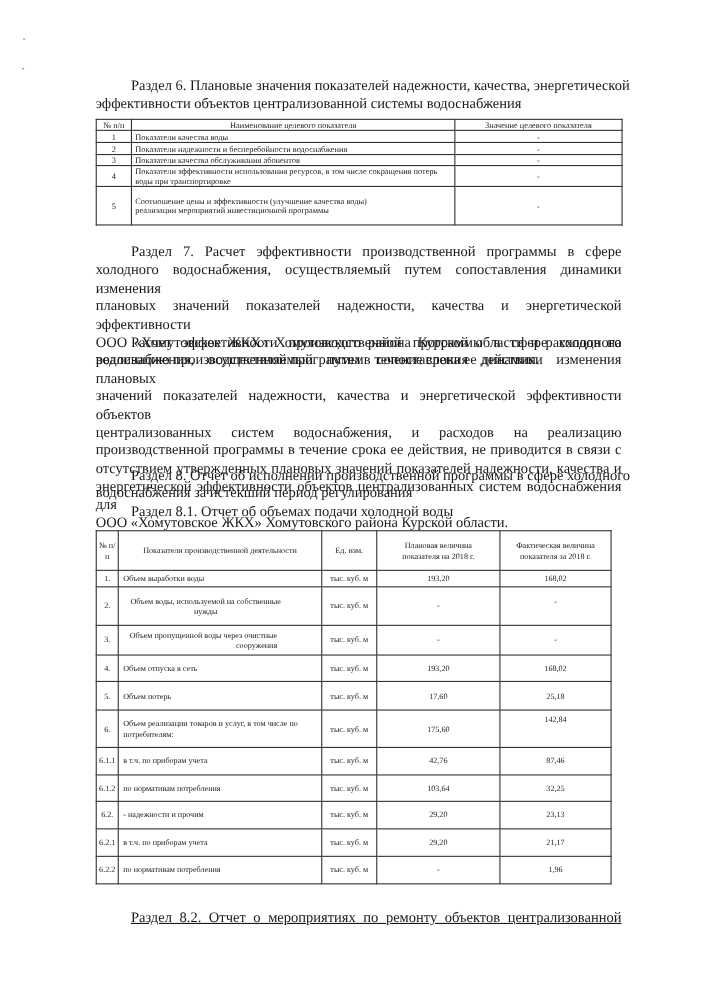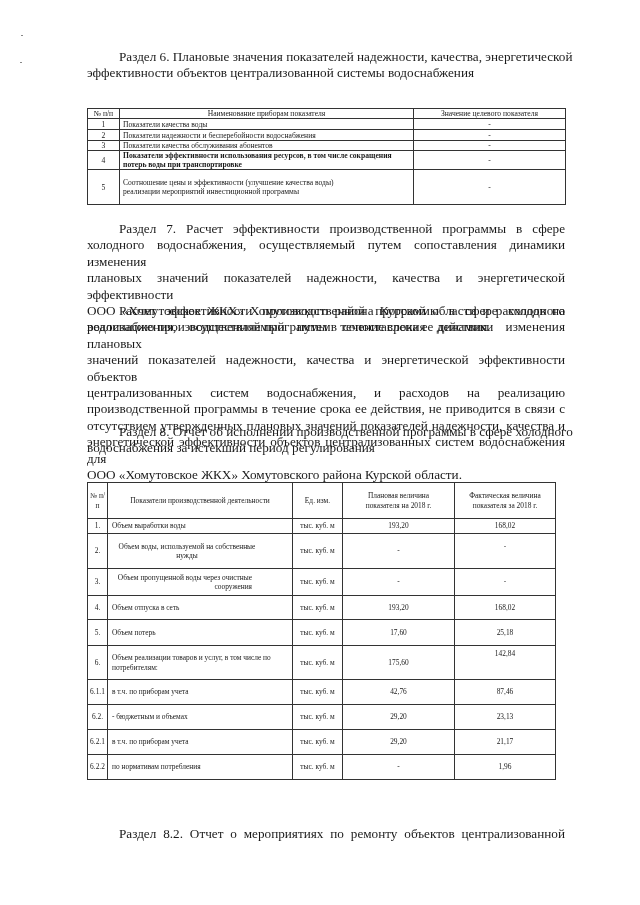--- a/index.html
+++ b/index.html
@@ -21,55 +21,55 @@
   .l { text-align:left; }
 
   .dot { position:absolute; width:2px; height:1px; background:#888; }
 </style>
 </head>
 <body>
 
 <div class="dot" style="left:21px;top:35px;"></div>
 <div class="dot" style="left:20px;top:62px;"></div>
 
-<div class="para" style="top:49px;font-family:Liberation Serif, serif;">
+<div class="para" style="top:70px;font-family:Liberation Serif, serif;">
   <span class="line" style="padding-left:32px;">Раздел 6. Плановые значения показателей надежности, качества, энергетической</span>
   <span class="line">эффективности объектов централизованной системы водоснабжения</span>
 </div>
 
 <table id="t1">
   <colgroup>
       <col style="width:32px">
       <col style="width:294px">
       <col style="width:152px">
     </colgroup>
   <tbody>
       <tr style="height:9px">
     <td class="c">№ п/п</td>
-    <td class="c">Наименование приборам показателя</td>
+    <td class="c">Наименование целевого показателя</td>
     <td class="c">Значение целевого показателя</td>
   </tr>
   <tr style="height:11px">
     <td class="c">1</td>
     <td class="l">Показатели качества воды</td>
     <td class="c">-</td>
   </tr>
   <tr style="height:11px">
     <td class="c">2</td>
     <td class="l">Показатели надежности и бесперебойности водоснабжения</td>
     <td class="c">-</td>
   </tr>
   <tr style="height:10px">
     <td class="c">3</td>
     <td class="l">Показатели качества обслуживания абонентов</td>
     <td class="c">-</td>
   </tr>
   <tr style="height:19px">
     <td class="c">4</td>
-    <td class="l" style="font-weight:bold;">Показатели эффективности использования ресурсов, в том числе сокращения потерь воды при транспортировке</td>
+    <td class="l" style="">Показатели эффективности использования ресурсов, в том числе сокращения потерь воды при транспортировке</td>
     <td class="c">-</td>
   </tr>
   <tr style="height:35px">
     <td class="c">5</td>
     <td class="l" style="padding-right:43px;">Соотношение цены и эффективности (улучшение качества воды) реализации мероприятий инвестиционной программы</td>
     <td class="c">-</td>
   </tr>
 </tbody>
   </table>
 
@@ -88,20 +88,21 @@
   <span class="line jl">централизованных систем водоснабжения, и расходов на реализацию</span>
   <span class="line jl">производственной программы в течение срока ее действия, не приводится в связи с</span>
   <span class="line jl">отсутствием утвержденных плановых значений показателей надежности, качества и</span>
   <span class="line jl">энергетической эффективности объектов централизованных систем водоснабжения для</span>
   <span class="line jl-last">ООО «Хомутовское ЖКХ» Хомутовского района Курской области.</span>
 </div>
 
 <div class="para" style="top:424px;">
   <span class="line" style="padding-left:32px;">Раздел 8. Отчет об исполнении производственной программы в сфере холодного</span>
   <span class="line">водоснабжения за истекший период регулирования</span>
+  <span class="line" style="padding-left:32px;">Раздел 8.1. Отчет об объемах подачи холодной воды</span>
 </div>
 
 <table id="t2">
   <colgroup>
     <col style="width:20px">
       <col style="width:185px">
       <col style="width:50px">
       <col style="width:112px">
       <col style="width:101px">
   </colgroup>
@@ -155,23 +156,30 @@
     <td class="c">175,60</td>
     <td class="c" style="vertical-align:top;padding-top:3px;margin-left:31px;">142,84</td>
   </tr>
   <tr style="height:25px">
     <td class="c" style="padding:0 1px;">6.1.1</td>
     <td class="l">в т.ч. по приборам учета</td>
     <td class="c" style="padding:0 2px;">тыс. куб. м</td>
     <td class="c">42,76</td>
     <td class="c">87,46</td>
   </tr>
+  <tr style="height:24px">
+    <td class="c" style="padding:0 1px;">6.1.2</td>
+    <td class="l">по нормативам потребления</td>
+    <td class="c" style="padding:0 2px;">тыс. куб. м</td>
+    <td class="c">103,64</td>
+    <td class="c">32,25</td>
+  </tr>
   <tr style="height:25px">
     <td class="c" style="padding:0 1px;">6.2.</td>
-    <td class="l">- бюджетным и объемах</td>
+    <td class="l">- надежности и прочим</td>
     <td class="c" style="padding:0 2px;">тыс. куб. м</td>
     <td class="c">29,20</td>
     <td class="c">23,13</td>
   </tr>
   <tr style="height:25px">
     <td class="c" style="padding:0 1px;">6.2.1</td>
     <td class="l">в т.ч. по приборам учета</td>
     <td class="c" style="padding:0 2px;">тыс. куб. м</td>
     <td class="c">29,20</td>
     <td class="c">21,17</td>
@@ -180,14 +188,14 @@
     <td class="c" style="padding:0 1px;">6.2.2</td>
     <td class="l">по нормативам потребления</td>
     <td class="c" style="padding:0 2px;">тыс. куб. м</td>
     <td class="c">-</td>
     <td class="c">1,96</td>
   </tr>
 </tbody>
   </table>
 
 <div class="para" style="top:826px;">
-  <span class="line jl" style="padding-left:32px;">Раздел 8.2. Отчет о мероприятиях по ремонту объектов централизованной</span>
+  <span class="line jl" style="padding-left:32px;text-decoration:underline;">Раздел 8.2. Отчет о мероприятиях по ремонту объектов централизованной</span>
 </div>
 
 </body></html>

